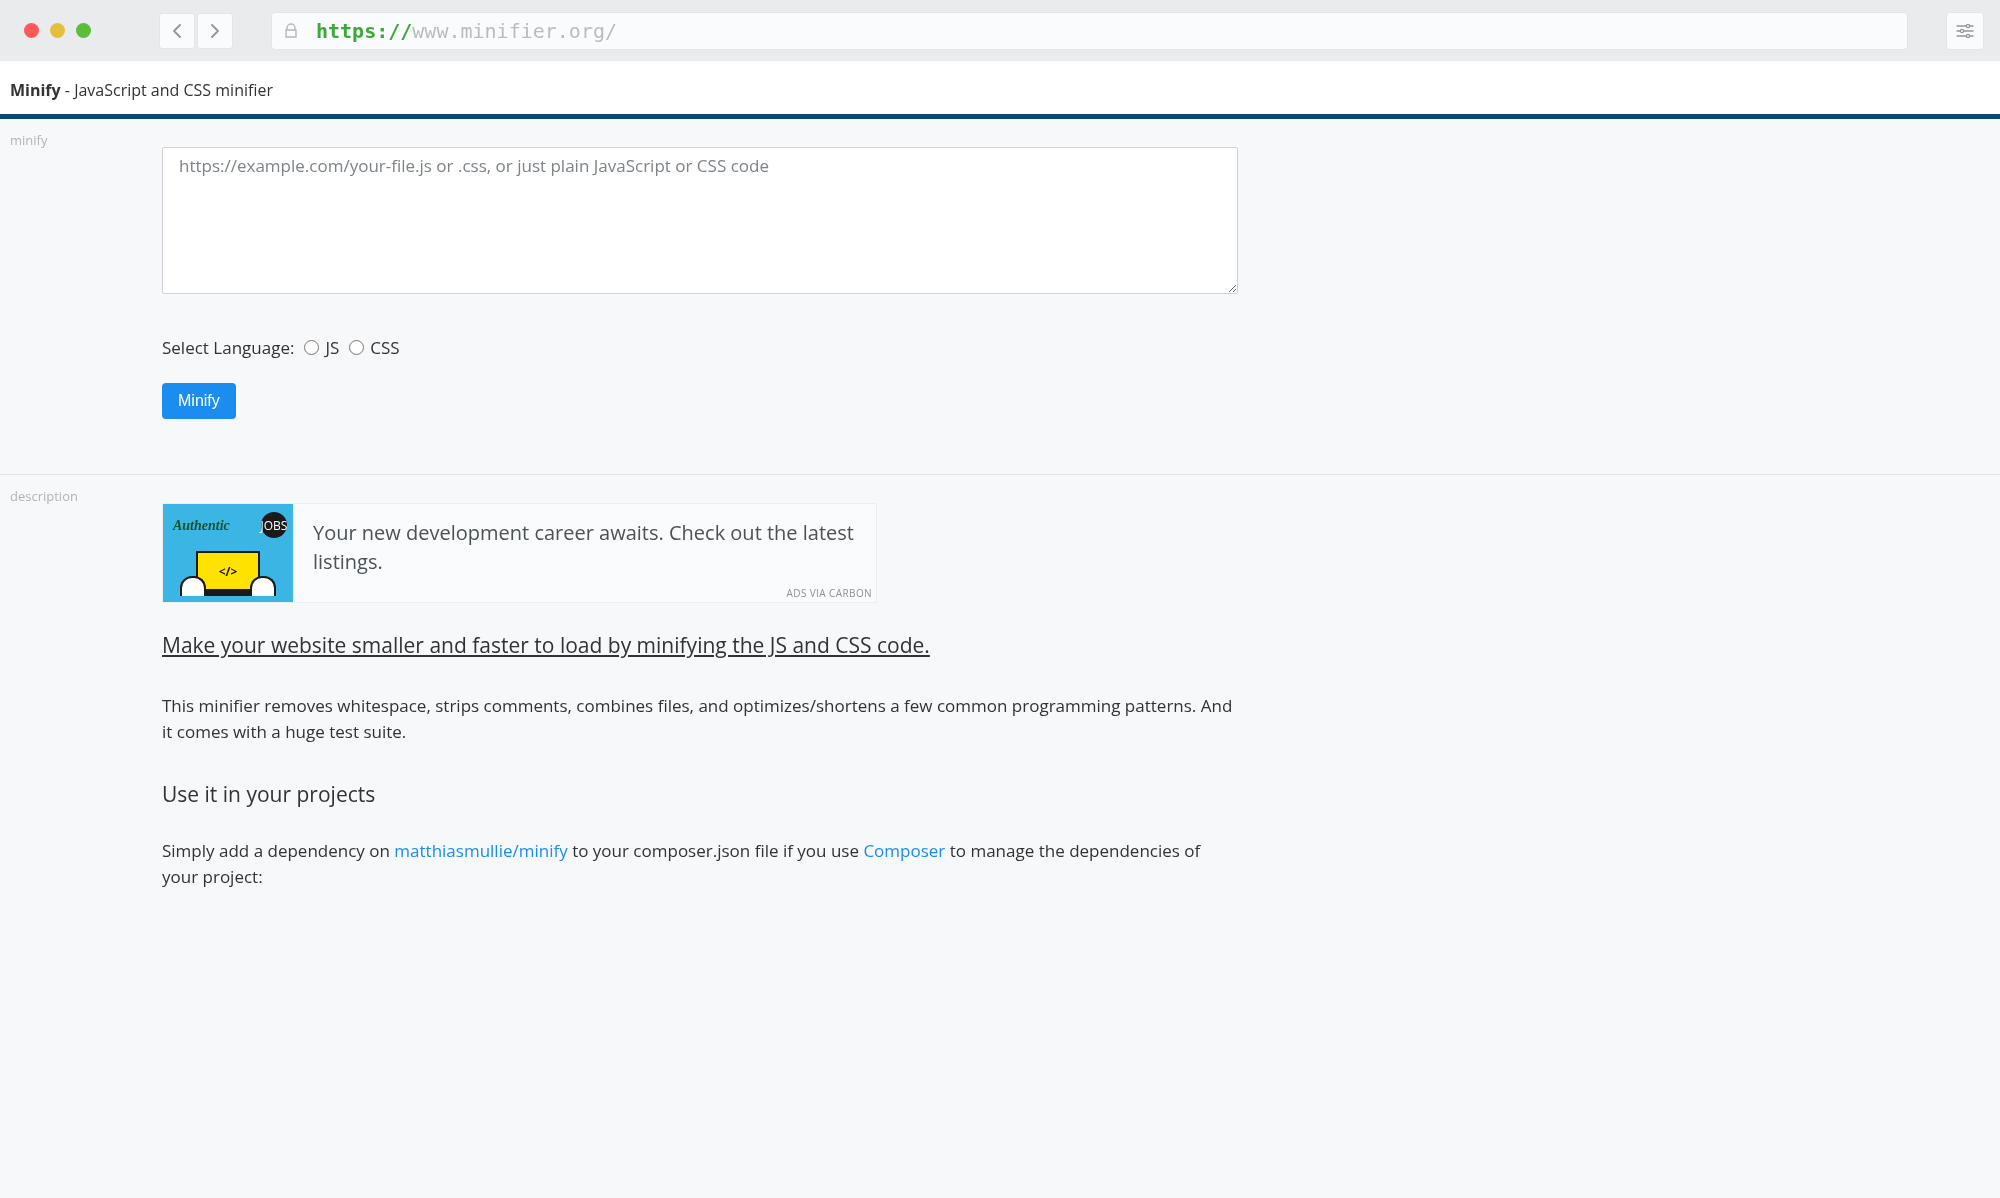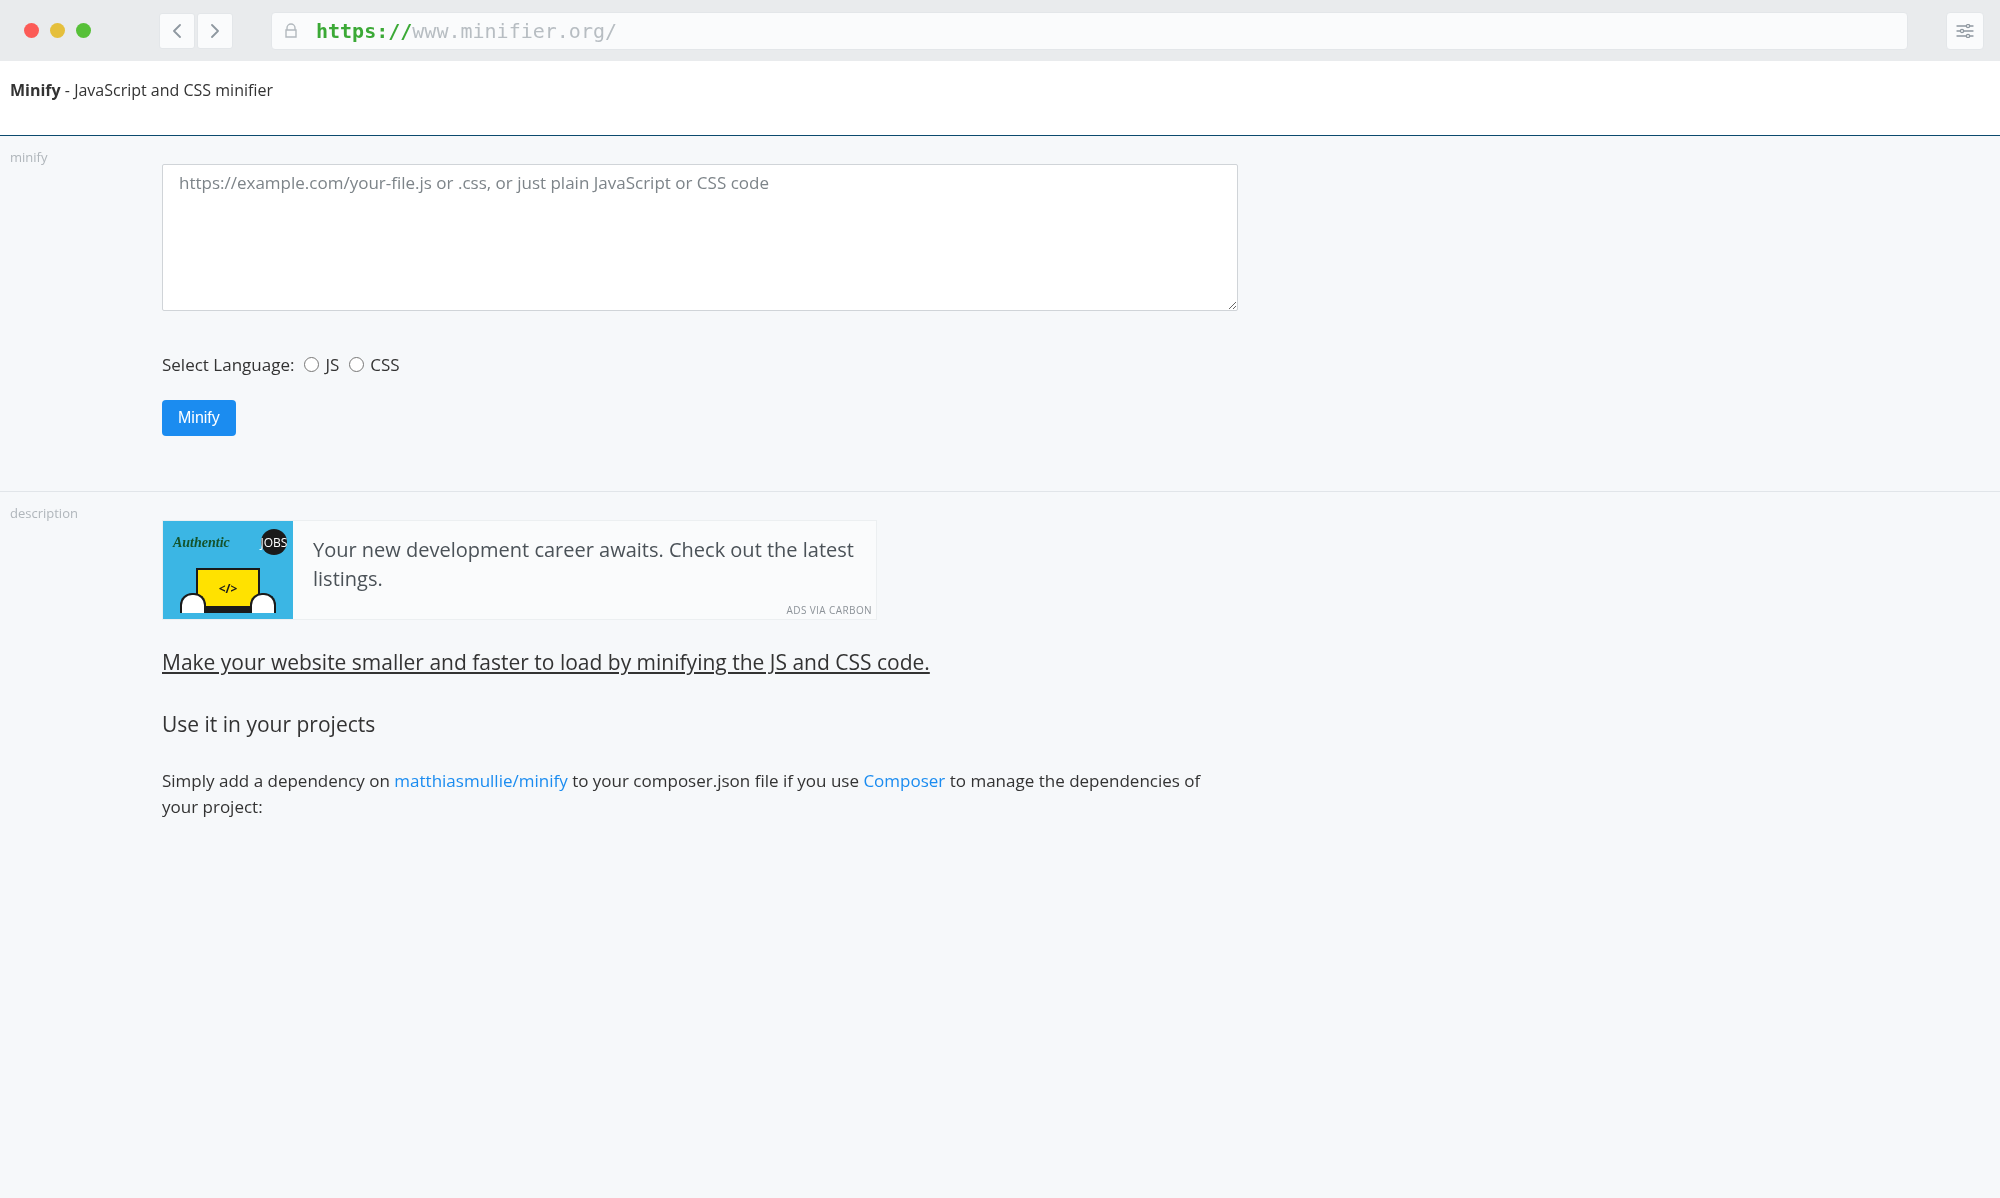--- a/index.html
+++ b/index.html
@@ -80,22 +80,22 @@
   display: flex;
   align-items: center;
   justify-content: center;
   color: #8f98a0;
   cursor: pointer;
 }
 
 
 .page-header {
   background: #fff;
-  padding: 18px 10px 34px;
-  border-bottom: 1px solid #0c4a6e;
+  padding: 18px 10px 13px;
+  border-bottom: 5px solid #0c4a6e;
   font-size: 16px;
   color: #333;
 }
 .page-header strong { font-weight: 700; }
 
 
 .section {
   border-bottom: 1px solid #e1e5e9;
   position: relative;
   padding: 28px 0 55px;
@@ -312,18 +312,19 @@
           <div class="base"></div>
           <div class="hand left"></div>
           <div class="hand right"></div>
         </div>
       </div>
       <div class="ad-text">Your new development career awaits. Check out the latest listings.</div>
       <div class="ad-via">ADS VIA CARBON</div>
     </div>
 
     <p class="lead">Make your website smaller and faster to load by minifying the JS and CSS code.</p>
+    <p class="desc-p">This minifier removes whitespace, strips comments, combines files, and optimizes/shortens a few common programming patterns. And it comes with a huge test suite.</p>
     <h2 class="subhead">Use it in your projects</h2>
     <p class="desc-p">
       <span>Simply add a dependency on </span><a class="desc-link">matthiasmullie/minify</a><span> to your composer.json file if you use </span><a class="desc-link">Composer</a><span> to manage the dependencies of your project:</span>
     </p>
   </div>
 </div>
 
 </body></html>

